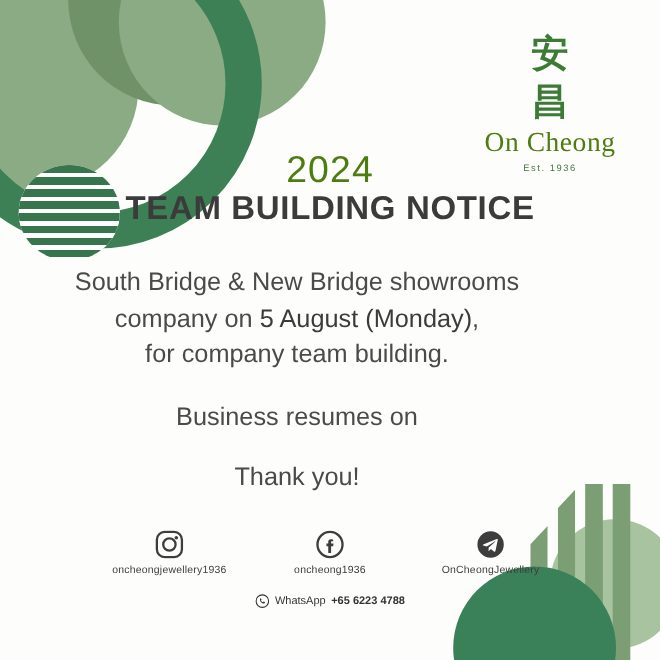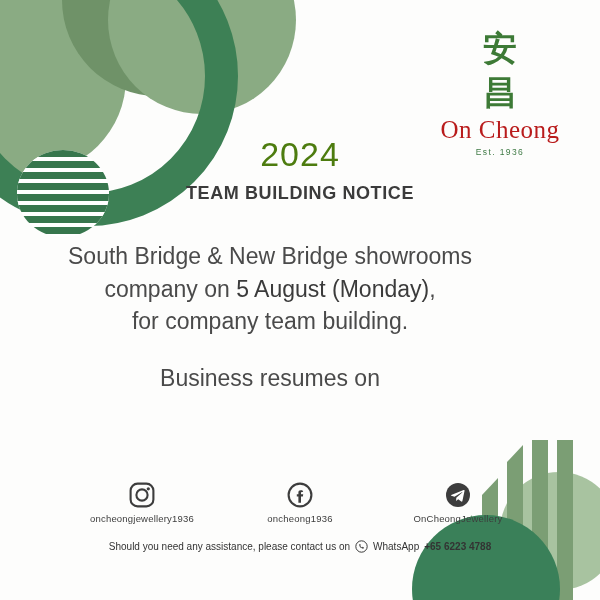--- a/index.html
+++ b/index.html
@@ -123,21 +123,21 @@
     display: block;
     margin: 0 auto;
     width: 64px;
     height: 88px;
   }
   #brand-wordmark {
     margin-top: 5px;
     font-family: "Liberation Serif", serif;
     font-size: 25px;
     letter-spacing: 0.5px;
-    color: #b91c1c;
+    color: #4d7c0f;
     line-height: 1;
   }
   #brand-established {
     margin-top: 5px;
     font-family: Liberation Sans, sans-serif;
     font-size: 8.5px;
     letter-spacing: 1.4px;
     color: #3f7a45;
   }
 
@@ -150,22 +150,21 @@
     text-align: center;
   }
   #headline-year {
     font-size: 34px;
     font-weight: 400;
     color: #4d7c0f;
     letter-spacing: 1px;
     line-height: 1.1;
   }
   #headline-title {
-    margin-top: 10px;
-    font-size: 18px;
+    font-size: 30px;
     font-weight: bold;
     color: #3b3b3b;
     letter-spacing: 0.6px;
   }
 
   
   #body-copy {
     position: absolute;
     left: 0;
     top: 240px;
@@ -185,21 +184,21 @@
 
   
   #social-row {
     position: absolute;
     left: 0;
     top: 482px;
     width: 600px;
     display: flex;
     justify-content: center;
     align-items: center;
-    gap: 38px;
+    gap: 26px;
   }
   .social-item {
     display: flex;
     flex-direction: column;
     align-items: center;
     width: 120px;
   }
   .social-glyph { width: 26px; height: 26px; display: block; }
   .social-handle {
     margin-top: 5px;
@@ -265,20 +264,21 @@
 
   <div id="body-copy">
     <div class="copy-line">South Bridge &amp; New Bridge showrooms</div>
     <div class="copy-line"><span>company on </span><b>5 August (Monday)</b><span>,</span></div>
     <div class="copy-line">for company team building.</div>
 
     <div id="copy-paragraph-2">
       <div class="copy-line">Business resumes on</div>
     </div>
 
+    <div class="copy-line" id="copy-thanks">Thank you!</div>
   </div>
 
   <div id="social-row">
 
     <div class="social-item">
       <svg class="social-glyph" viewBox="0 0 26 26" aria-hidden="true">
         <rect x="1.6" y="1.6" width="22.8" height="22.8" rx="7" ry="7" fill="none" stroke="#3d3d3d" stroke-width="2.1"></rect>
         <circle cx="13" cy="13" r="5.6" fill="none" stroke="#3d3d3d" stroke-width="2.1"></circle>
         <circle cx="19.3" cy="6.8" r="1.6" fill="#3d3d3d"></circle>
       </svg>
@@ -297,21 +297,20 @@
       <svg class="social-glyph" viewBox="0 0 26 26" aria-hidden="true">
         <circle cx="13" cy="13" r="12" fill="#3d3d3d"></circle>
         <path d="M6.2 12.9l12.4-4.8c0.6-0.2 1.1 0.1 0.9 0.9l-2.1 10c-0.1 0.6-0.6 0.8-1.1 0.5l-3.1-2.3-1.5 1.4c-0.2 0.2-0.3 0.3-0.6 0.3l0.2-3.2 5.9-5.3c0.3-0.2-0.1-0.4-0.4-0.2l-7.3 4.6-3.1-1c-0.7-0.2-0.7-0.7 0.1-0.9z" fill="#ffffff"></path>
       </svg>
       <div class="social-handle">OnCheongJewellery</div>
     </div>
 
   </div>
 
   <div id="contact-line">
-    <span>Should you need any assistance, please contact us on</span>
     <svg id="whatsapp-icon" viewBox="0 0 16 16" aria-hidden="true">
       <circle cx="8" cy="8" r="7" fill="none" stroke="#333333" stroke-width="1.2"></circle>
       <path d="M5.6 4.9c0.2-0.1 0.5-0.1 0.7 0.1l0.7 1c0.1 0.2 0.1 0.4-0.1 0.6l-0.4 0.4c-0.1 0.1-0.1 0.2 0 0.4 0.4 0.8 1 1.4 1.9 1.8 0.2 0.1 0.3 0 0.4-0.1l0.4-0.5c0.2-0.2 0.4-0.2 0.6-0.1l1 0.6c0.2 0.1 0.3 0.4 0.2 0.6-0.3 0.7-1 1-1.7 0.9-2-0.3-3.7-2-4-4 0-0.6 0.2-1.4 0.3-1.7z" fill="#333333"></path>
     </svg>
     <span>WhatsApp</span>
     <span id="contact-number">+65 6223 4788</span>
   </div>
 
 </div>
 

